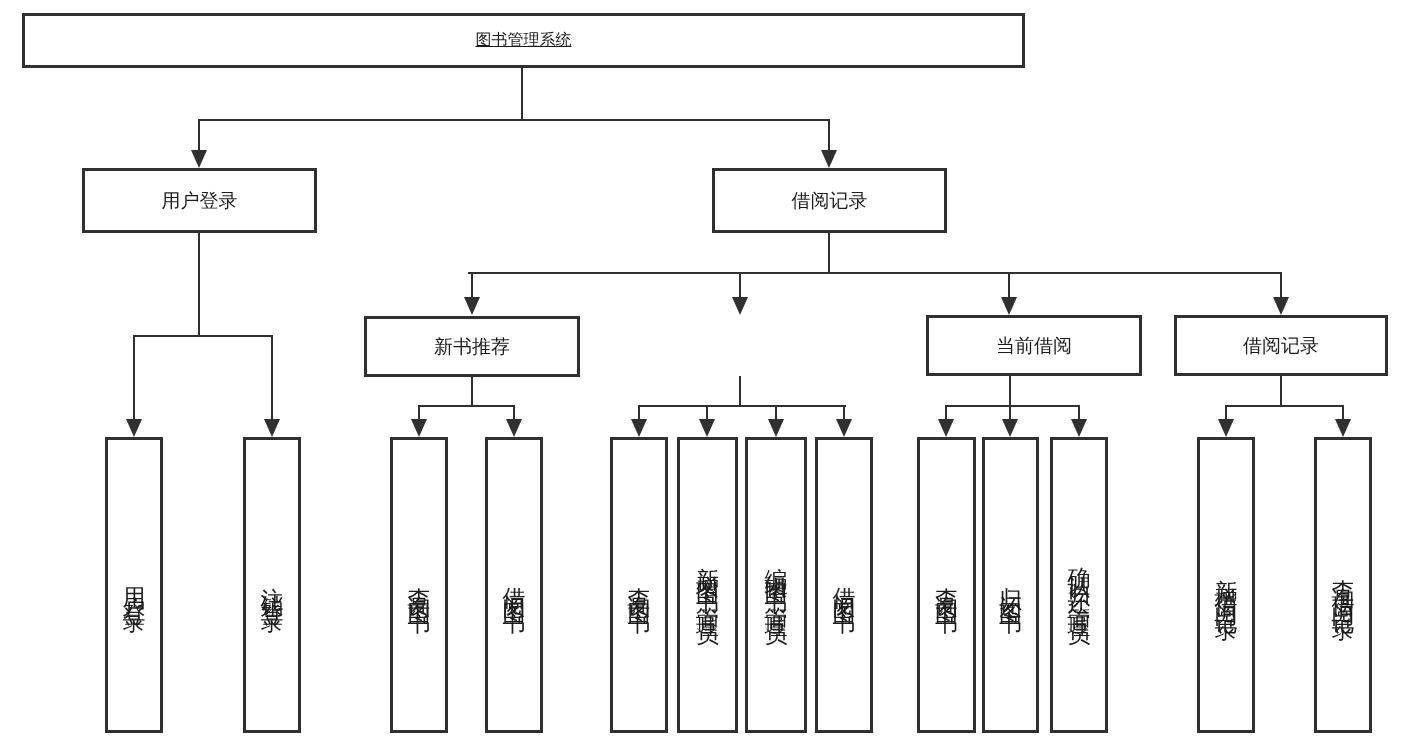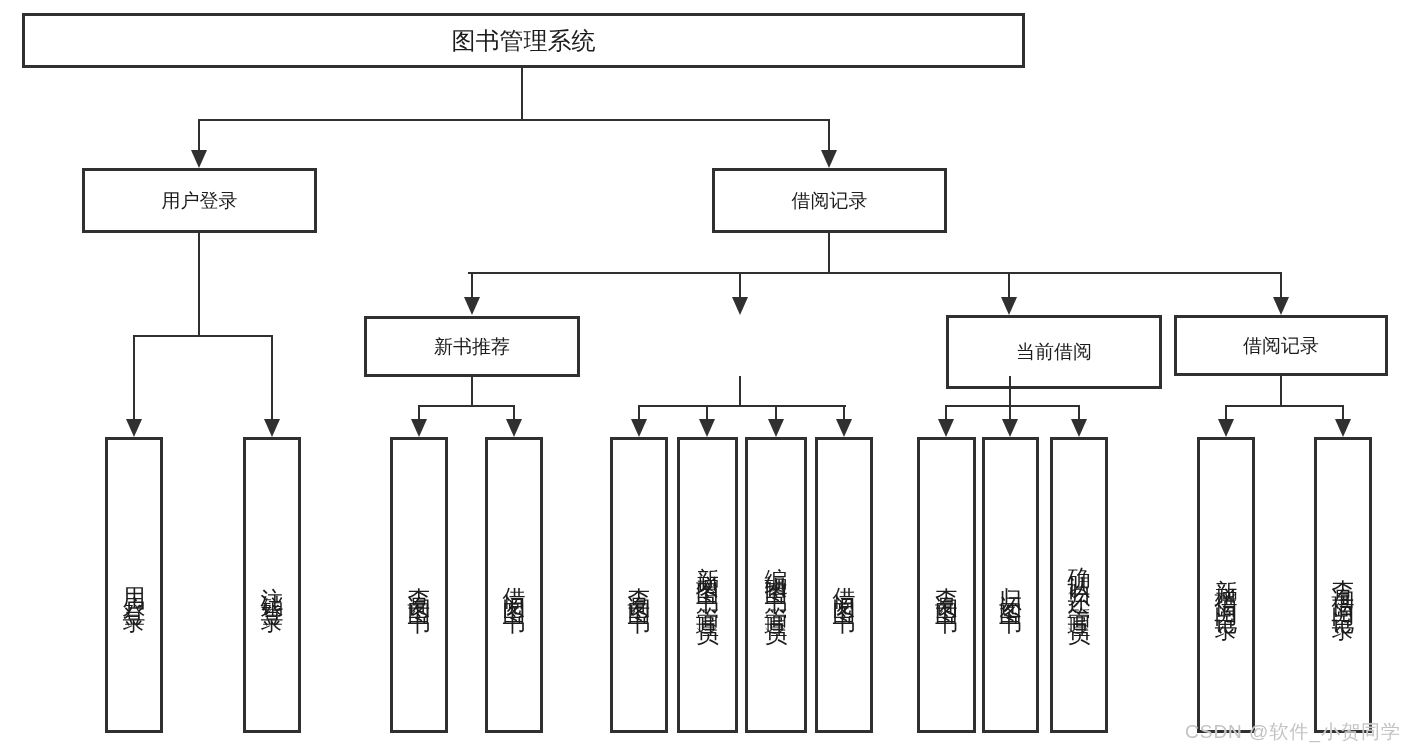--- a/index.html
+++ b/index.html
@@ -9,21 +9,21 @@
   .diagram{
     position:relative; width:1405px; height:747px; background:var(--bg);
     font-family:"Liberation Sans", sans-serif; overflow:hidden;
   }
   .box{
     position:absolute; box-sizing:border-box;
     border:3px solid var(--line); background:var(--boxbg);
     display:flex; align-items:center; justify-content:center;
     color:var(--text);
   }
-  .box-root{font-size:24px;}
+  .box-root{font-size:16px;text-decoration:underline;}
   .box-l2, .box-l3{font-size:19px;}
   .box-leaf{top:437px; height:296px;}
   .vtext{
     writing-mode:vertical-rl; text-orientation:mixed;
     font-size:23px; letter-spacing:8px; color:var(--text);
     line-height:1;
   }
   .hline,.vline{position:absolute; background:var(--line);}
   .hline{height:2px;}
   .vline{width:2px;}
@@ -75,21 +75,21 @@
   <div class="vline" style="left:739px; top:272px; height:27px;"></div>
   <div class="arrow" style="left:732px; top:297px;"></div>
   <div class="vline" style="left:1008px; top:272px; height:27px;"></div>
   <div class="arrow" style="left:1001px; top:297px;"></div>
   <div class="vline" style="left:1280px; top:272px; height:27px;"></div>
   <div class="arrow" style="left:1273px; top:297px;"></div>
 
   <div class="box box-l3" style="left:364px; top:316px; width:216px; height:61px;">
     <span>新书推荐</span>
   </div>
-  <div class="box box-l3" style="left:946px; top:315px; width:216px; height:74px;">
+  <div class="box box-l3" style="left:926px; top:315px; width:216px; height:61px;">
     <span>当前借阅</span>
   </div>
   <div class="box box-l3" style="left:1174px; top:315px; width:214px; height:61px;">
     <span>借阅记录</span>
   </div>
 
   <div class="vline" style="left:471px; top:376px; height:31px;"></div>
   <div class="hline" style="left:418px; top:405px; width:97px;"></div>
   <div class="vline" style="left:418px; top:405px; height:16px;"></div>
   <div class="arrow" style="left:411px; top:419px;"></div>
@@ -160,15 +160,14 @@
     <span class="vtext">确认归还（管理员）</span>
   </div>
 
   <div class="box box-leaf" style="left:1197px; width:58px;">
     <span class="vtext">新增借阅记录</span>
   </div>
   <div class="box box-leaf" style="left:1314px; width:58px;">
     <span class="vtext">查询借阅记录</span>
   </div>
 
-  <div class="watermark">CSDN @软件_小贺同学</div>
 
 </div>
 
 </body></html>

